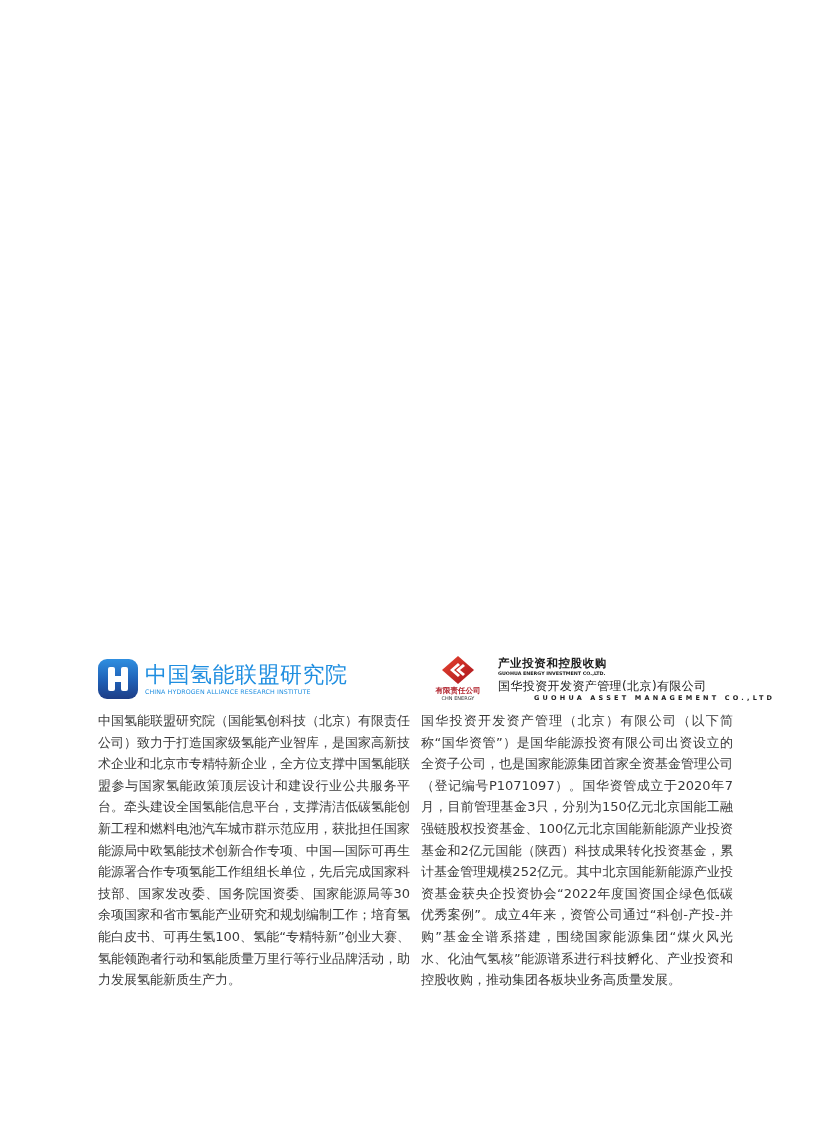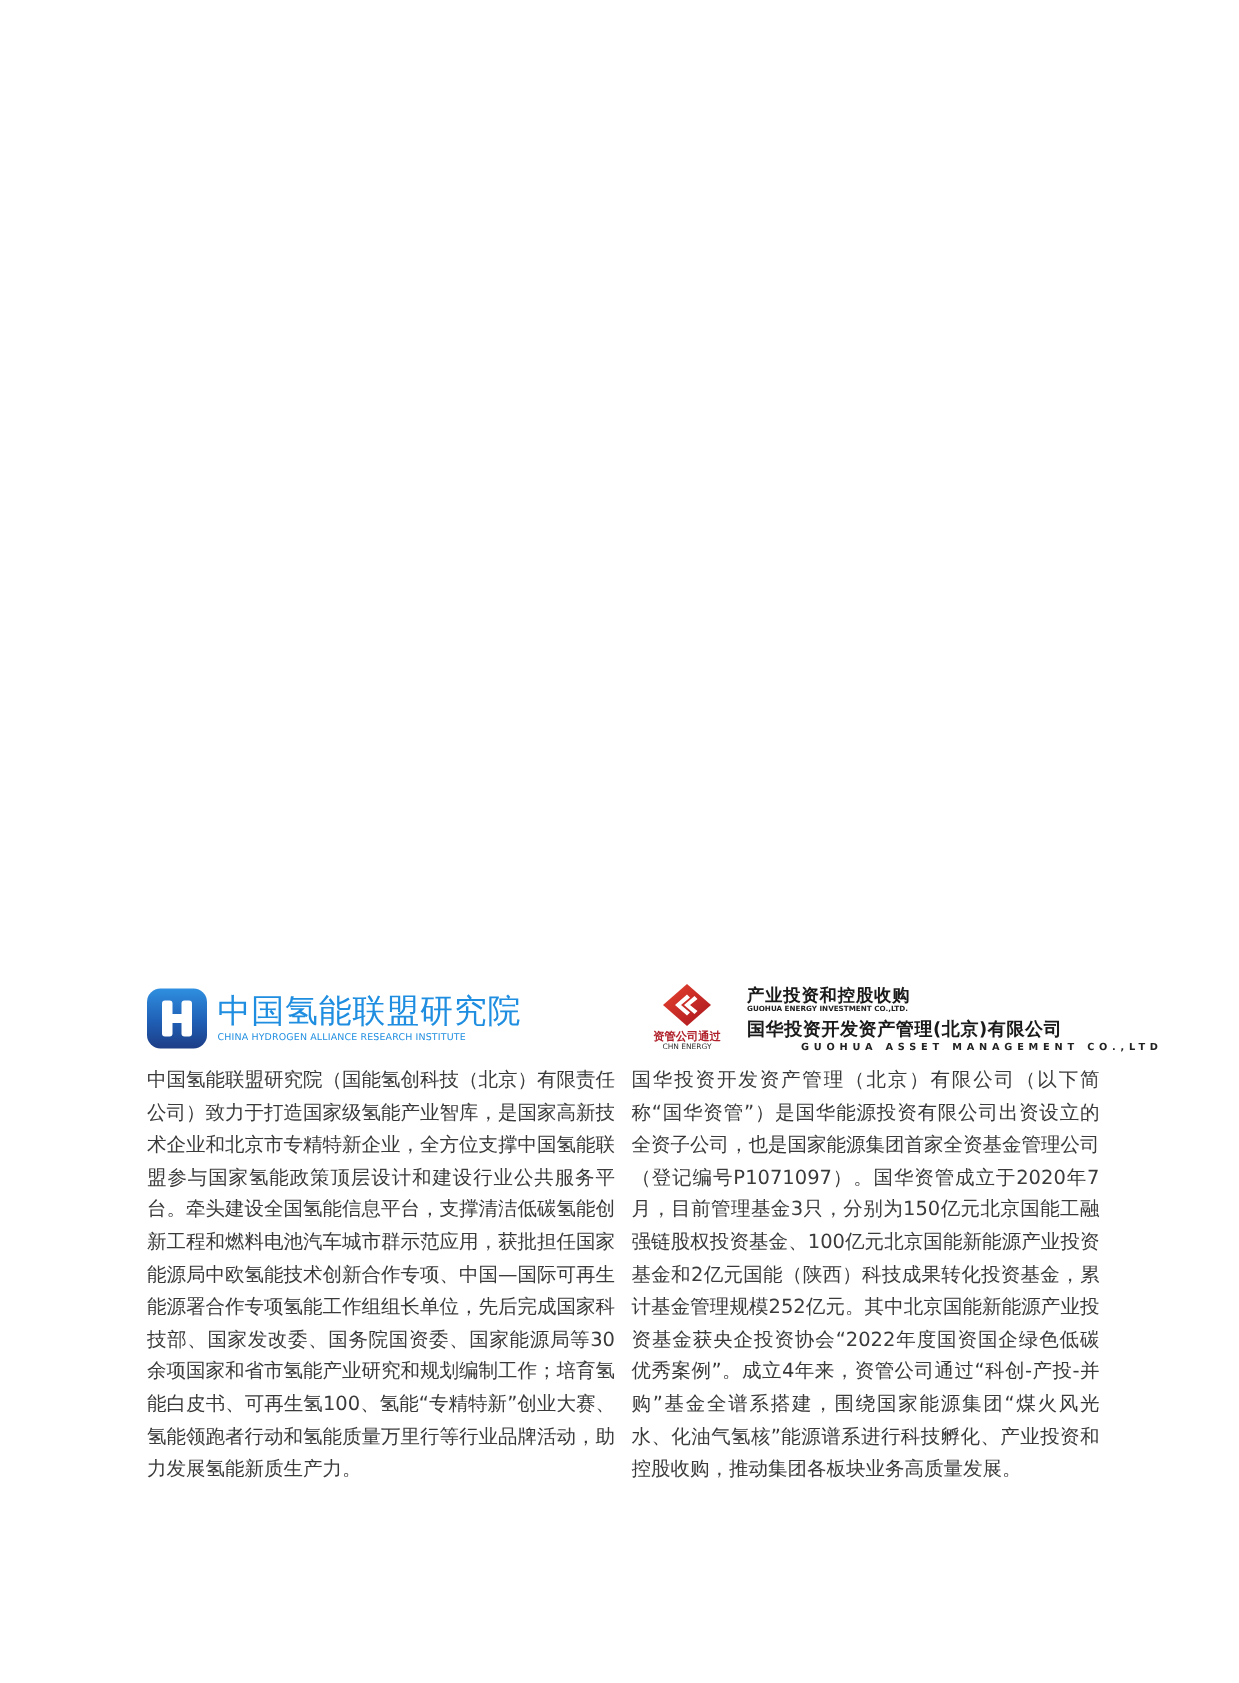--- a/index.html
+++ b/index.html
@@ -127,21 +127,21 @@
   }
   .gh-text .en1 {
     font-size: 4.8px;
     font-weight: bold;
     color: #222;
     line-height: 7px;
     white-space: nowrap;
   }
   .gh-text .cn2 {
     font-size: 12px;
-    font-weight: bold;
+    font-weight: normal;
     color: #1a1a1a;
     line-height: 15px;
     margin-top: 2px;
     letter-spacing: 0.4px;
     white-space: nowrap;
   }
   .gh-text .en2 {
     font-size: 6.5px;
     font-weight: bold;
     color: #222;
@@ -184,21 +184,21 @@
         <defs>
           <linearGradient id="rg" x1="0" y1="0" x2="1" y2="1">
             <stop offset="0" stop-color="#e8442f"></stop>
             <stop offset="1" stop-color="#a8141e"></stop>
           </linearGradient>
         </defs>
         <path d="M17 1 L33 15 L17 29 L1 15 Z" fill="url(#rg)"></path>
         <path d="M9 15 L17 8 L19 10 L13 15 L19 20 L17 22 Z" fill="#ffffff"></path>
         <path d="M15 15 L22 9 L24 11 L19 15 L24 19 L22 21 Z" fill="#ffffff"></path>
       </svg>
-      <span class="chn-cn">资管公司通过</span>
+      <span class="chn-cn">有限责任公司</span>
       <span class="chn-en">CHN ENERGY</span>
     </div>
     <div class="gh-text">
       <span class="cn1">产业投资和控股收购</span>
       <span class="en1">GUOHUA ENERGY INVESTMENT CO.,LTD.</span>
       <span class="cn2">国华投资开发资产管理(北京)有限公司</span>
       <span class="en2">GUOHUA ASSET MANAGEMENT CO.,LTD</span>
     </div>
   </div>
   <div class="body-text">国华投资开发资产管理（北京）有限公司（以下简称“国华资管”）是国华能源投资有限公司出资设立的全资子公司，也是国家能源集团首家全资基金管理公司（登记编号P1071097）。国华资管成立于2020年7月，目前管理基金3只，分别为150亿元北京国能工融强链股权投资基金、100亿元北京国能新能源产业投资基金和2亿元国能（陕西）科技成果转化投资基金，累计基金管理规模252亿元。其中北京国能新能源产业投资基金获央企投资协会“2022年度国资国企绿色低碳优秀案例”。成立4年来，资管公司通过“科创-产投-并购”基金全谱系搭建，围绕国家能源集团“煤火风光水、化油气氢核”能源谱系进行科技孵化、产业投资和控股收购，推动集团各板块业务高质量发展。</div>

